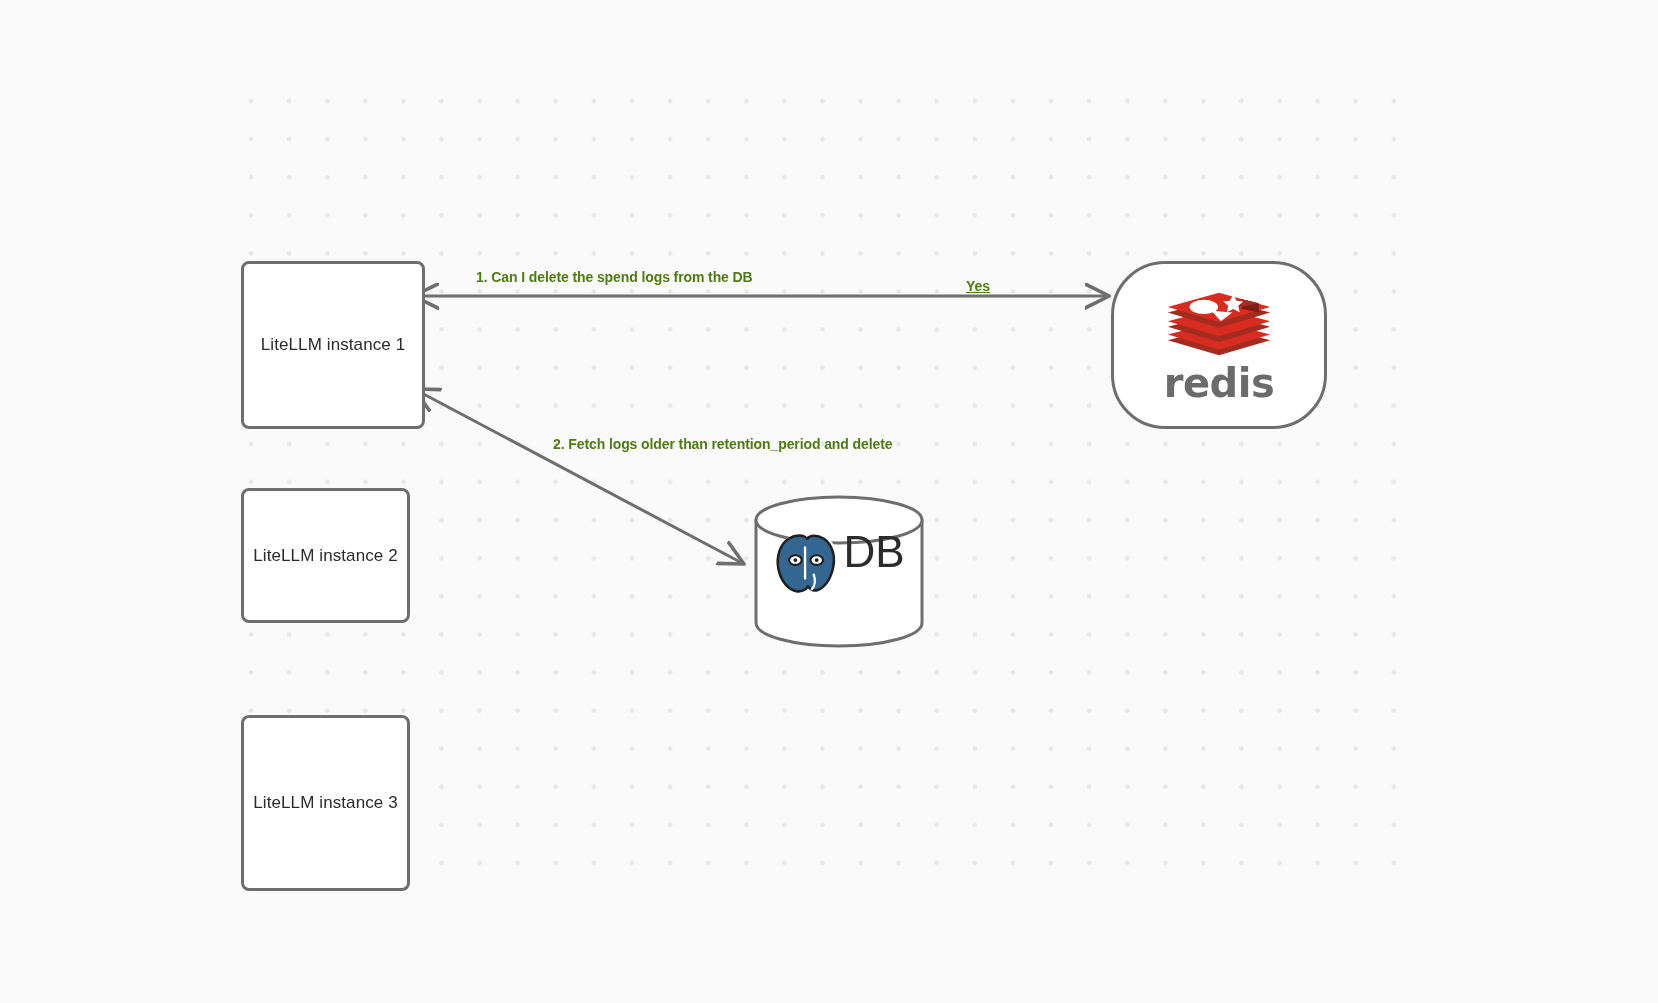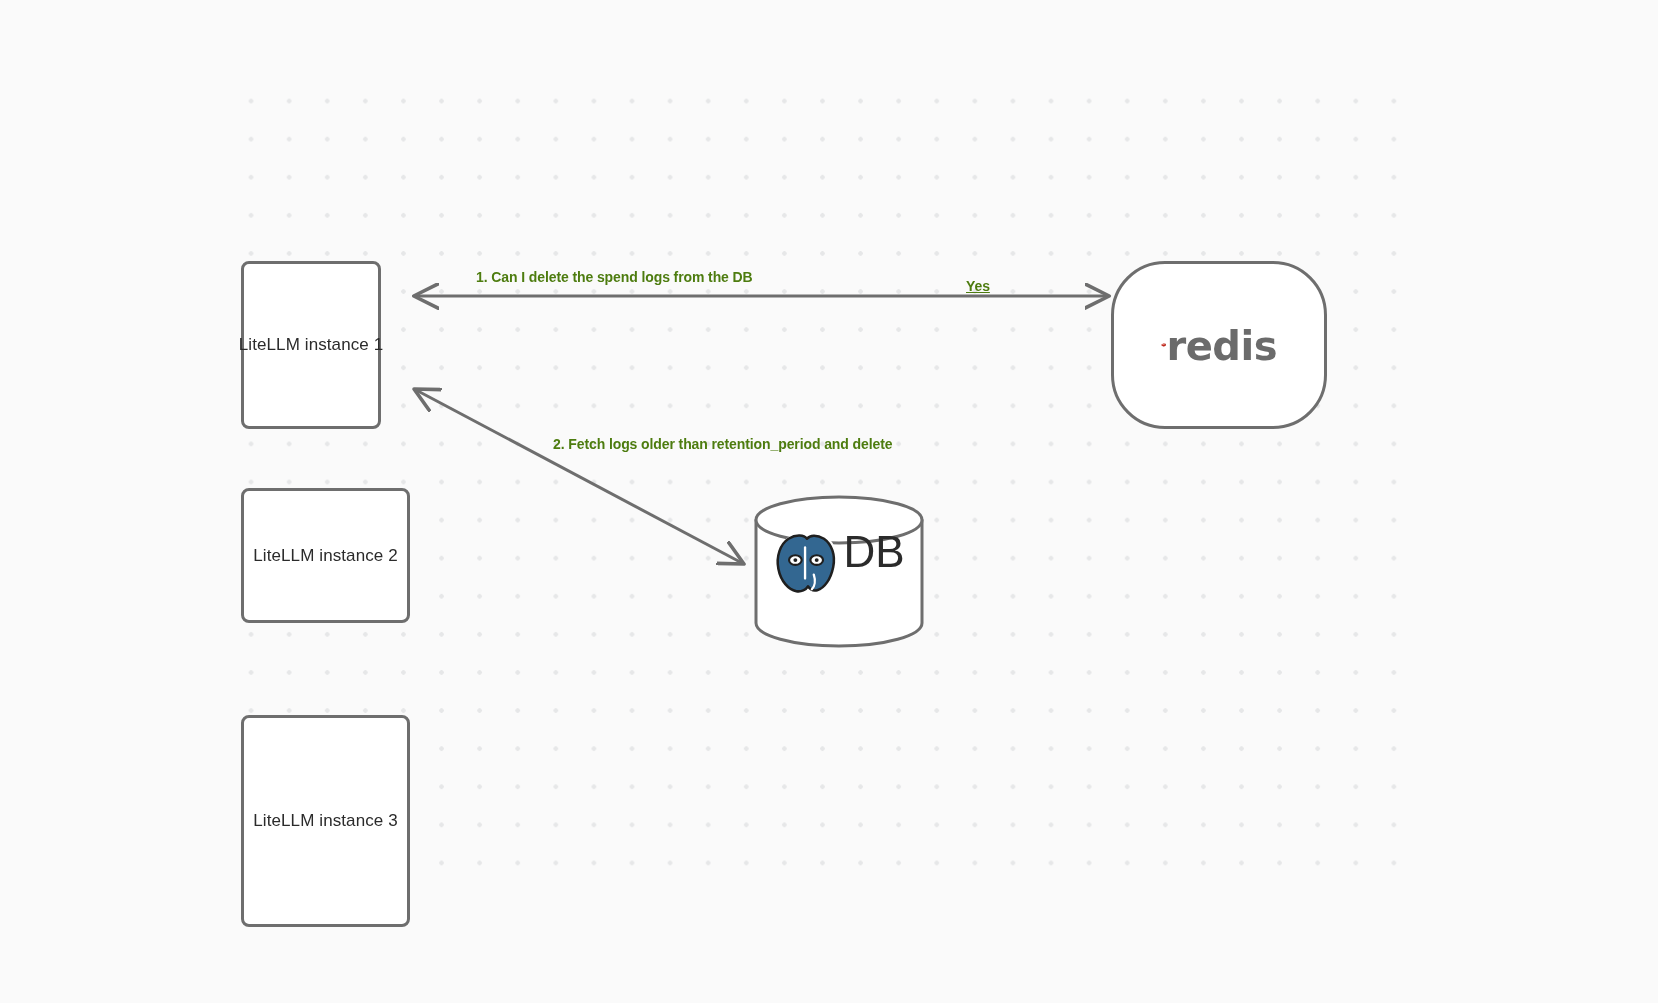--- a/index.html
+++ b/index.html
@@ -42,23 +42,23 @@
     align-items: center;
     justify-content: center;
   }
   .node-label {
     font-size: 17px;
     color: #2b2b2b;
     font-weight: 400;
     letter-spacing: .1px;
     white-space: nowrap;
   }
-  #node-instance-1 { left: 241px; top: 261px; width: 140px; height: 168px; }
+  #node-instance-1 { left: 241px; top: 261px; width: 184px; height: 168px; }
   #node-instance-2 { left: 241px; top: 488px; width: 169px; height: 135px; }
-  #node-instance-3 { left: 241px; top: 715px; width: 169px; height: 212px; }
+  #node-instance-3 { left: 241px; top: 715px; width: 169px; height: 176px; }
 
   
   #node-redis {
     position: absolute;
     left: 1111px;
     top: 261px;
     width: 216px;
     height: 168px;
     box-sizing: border-box;
     background: #ffffff;
@@ -66,21 +66,21 @@
     border-radius: 54px;
     display: flex;
     flex-direction: column;
     align-items: center;
     justify-content: center;
   }
   .redis-logo-wrap {
     width: 116px;
     height: 118px;
     display: flex;
-    flex-direction: row;
+    flex-direction: column;
     align-items: center;
     justify-content: center;
   }
   .redis-wordmark {
     font-size: 40px;
     font-weight: 700;
     color: #6b6b6b;
     letter-spacing: -0.5px;
     line-height: 1;
     margin-top: 2px;

